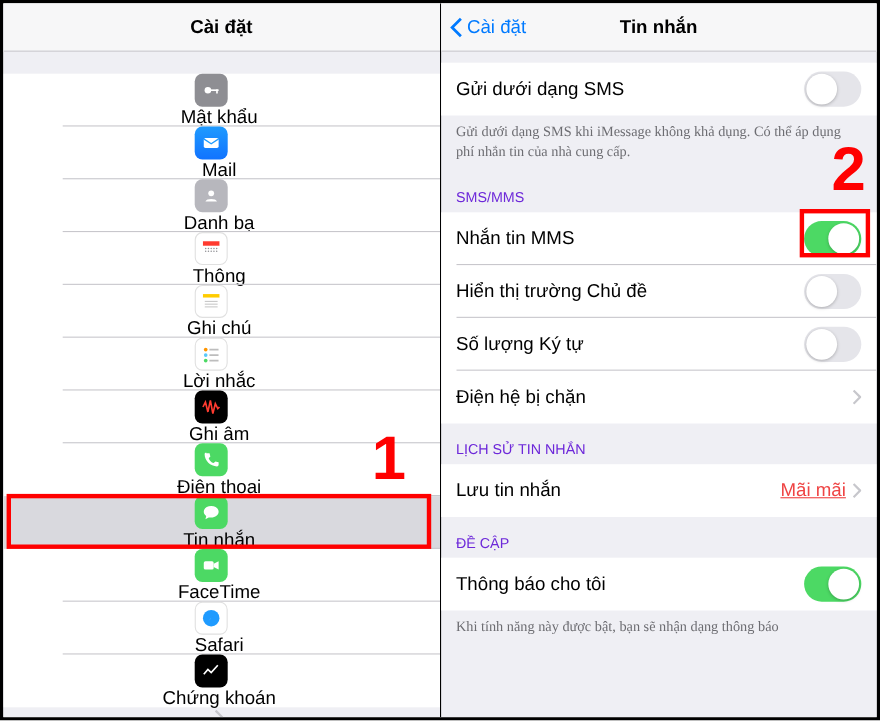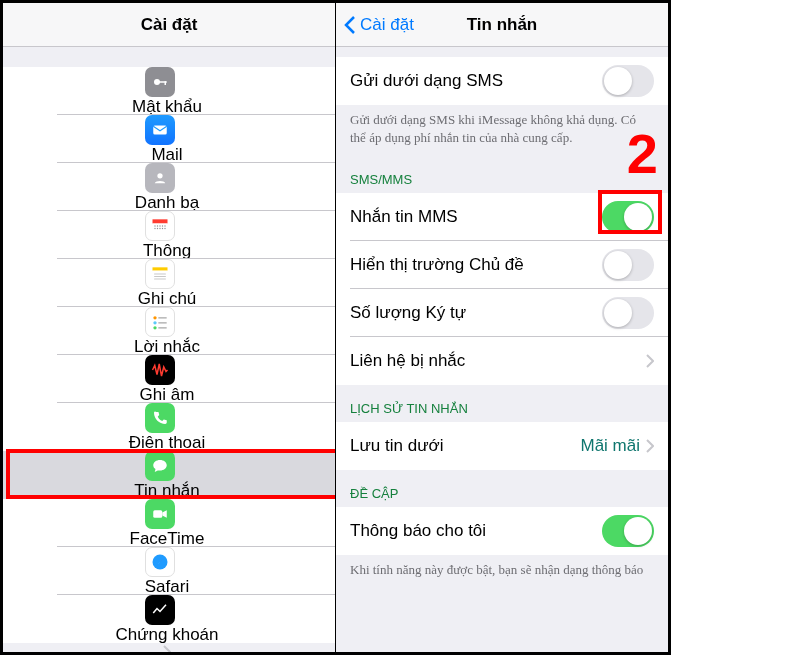--- a/index.html
+++ b/index.html
@@ -1,35 +1,35 @@
 <!DOCTYPE html>
 <html><head>
 <meta charset="utf-8">
 <style>
   * { margin: 0; padding: 0; box-sizing: border-box; }
   html, body { width: 800px; height: 655px; font-family: -apple-system, "Helvetica Neue", Arial, sans-serif; background: #fff; }
-  .frame { position: relative; width: 671px; height: 655px; border: 3px solid #000; display: flex; overflow: hidden; }
+  .frame { position: relative; width: 800px; height: 655px; border: 3px solid #000; display: flex; overflow: hidden; }
   .pane { flex: 1; height: 100%; background: #efeff4; position: relative; overflow: hidden; }
   .pane + .pane { border-left: 1px solid #000; }
   .header { height: 44px; display: flex; align-items: center; justify-content: center; background: #f7f7f8; border-bottom: 1px solid #c8c7cc; position: relative; }
   .header .title { font-weight: 600; font-size: 17px; color: #000; }
   .header .back { position: absolute; left: 8px; top: 0; height: 44px; display: flex; align-items: center; color: #007aff; font-size: 17px; }
   .header .back svg { width: 12px; height: 20px; margin-right: 4px; }
   .spacer { height: 20px; }
   .list { background: #fff; }
   .row { display: flex; align-items: center; height: 48px; padding: 0 14px 0 14px; position: relative; }
   .row.with-icon { padding-left: 10px; flex-direction: column; }
   .row .sep { position: absolute; left: 54px; right: 0; bottom: 0; height: 1px; background: #c8c7cc; }
   .row.noicon .sep { left: 14px; }
   .icon { width: 30px; height: 30px; border-radius: 7px; display: flex; align-items: center; justify-content: center; margin-right: 14px; flex: none; color: #fff; font-size: 16px; }
   .label { flex: 1; font-size: 17px; color: #000; }
   .chev { color: #c7c7cc; }
   .chev svg { width: 8px; height: 14px; display: block; }
-  .value { color: #0f766e; font-size: 17px; margin-right: 6px; }
-  .section-head { font-size: 13px; color: #15803d; padding: 16px 14px 6px; text-transform: none; }
+  .value { color: #ef4444; font-size: 17px; margin-right: 6px; text-decoration: underline; }
+  .section-head { font-size: 13px; color: #6d28d9; padding: 16px 14px 6px; text-transform: none; }
   .footer-note { font-size: 13px; color: #6d6d72; padding: 6px 14px 10px; line-height: 1.35; font-family: Liberation Serif, serif; }
   .toggle { width: 52px; height: 32px; border-radius: 16px; background: #e5e5ea; position: relative; flex: none; }
   .toggle .knob { width: 28px; height: 28px; background: #fff; border-radius: 50%; position: absolute; top: 2px; left: 2px; box-shadow: 0 1px 3px rgba(0,0,0,0.25); }
   .toggle.on { background: #4cd964; }
   .toggle.on .knob { left: auto; right: 2px; }
   .highlight-box { position: absolute; border: 4px solid #ff0000; pointer-events: none; }
   .annot { position: absolute; color: #ff0000; font-weight: 700; font-family: Arial, sans-serif; }
   .row.sel { background: #d9d9de; }
 </style>
 </head>
@@ -301,33 +301,33 @@
         <div class="sep"></div>
       </div>
       <div class="row noicon">
         <div class="label">Số lượng Ký tự</div>
         <div class="toggle">
             <div class="knob"></div>
           </div>
         <div class="sep"></div>
       </div>
       <div class="row noicon">
-        <div class="label">Liên hệ bị nhắc</div>
+        <div class="label">Điện hệ bị chặn</div>
         <div class="chev">
             <svg viewBox="0 0 8 14">
               <polyline points="1,1 7,7 1,13" fill="none" stroke="#c7c7cc" stroke-width="2"></polyline>
             </svg>
           </div>
       </div>
     </div>
 
     <div class="section-head">LỊCH SỬ TIN NHẮN</div>
     <div class="list">
       <div class="row noicon">
-        <div class="label">Lưu tin dưới</div>
+        <div class="label">Lưu tin nhắn</div>
         <div class="value">Mãi mãi</div>
         <div class="chev">
             <svg viewBox="0 0 8 14">
               <polyline points="1,1 7,7 1,13" fill="none" stroke="#c7c7cc" stroke-width="2"></polyline>
             </svg>
           </div>
       </div>
     </div>
 
     <div class="section-head">ĐỀ CẬP</div>

